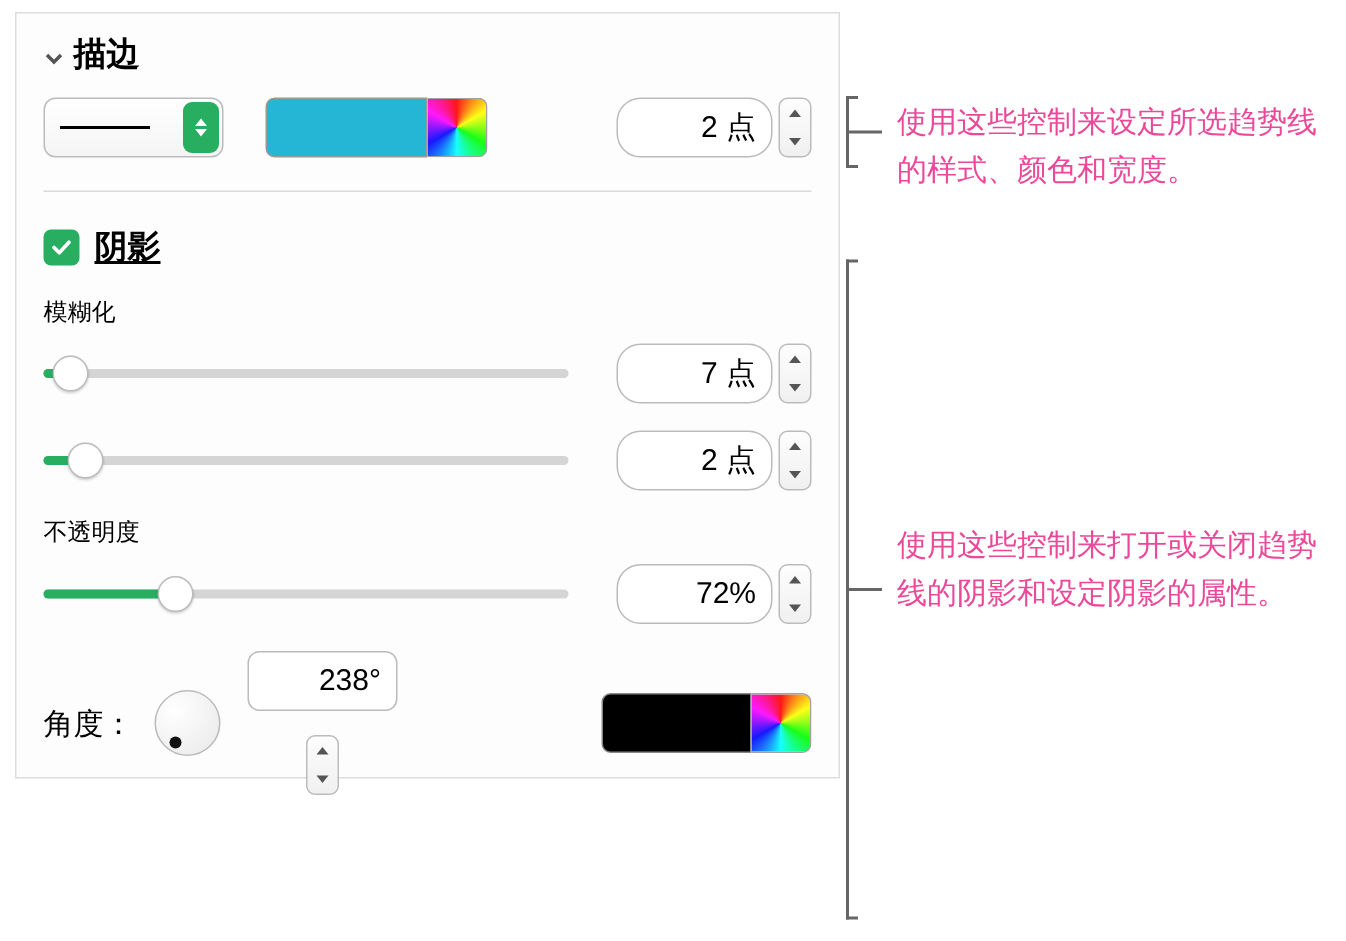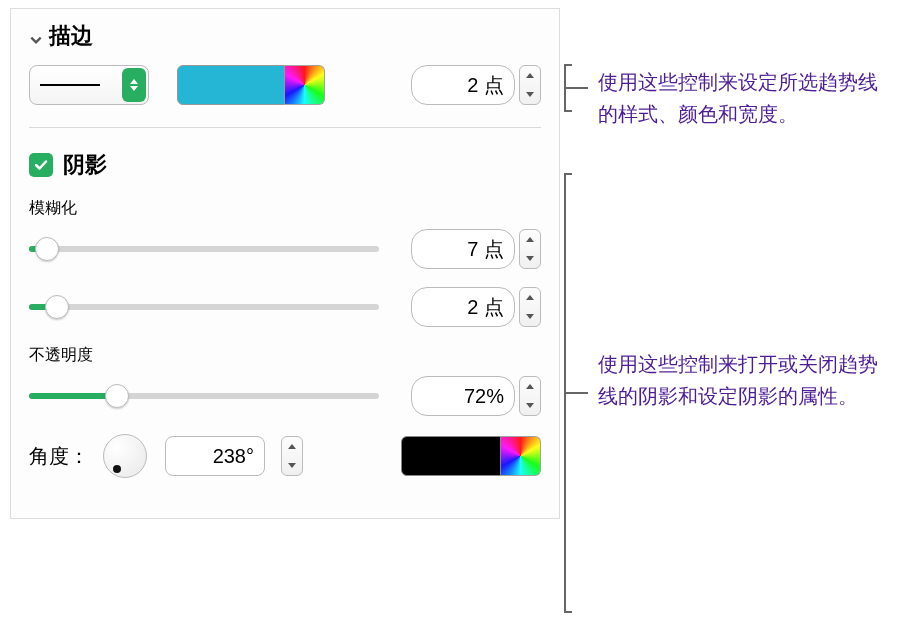--- a/index.html
+++ b/index.html
@@ -125,21 +125,21 @@
 }
 .stepper .up::before, .stepper .down::before {
   content:""; width:0;height:0;border-left:4px solid transparent;border-right:4px solid transparent;
 }
 .stepper .up::before{ border-bottom:5px solid #555;}
 .stepper .down::before{ border-top:5px solid #555;}
 
 .divider { height:1px; background:#d9d9d9; margin: 0 0 22px 0; }
 
 .checkbox-row {
-  display:flex; align-items:center; gap:10px; margin-bottom:18px;
+  display:flex; align-items:center; gap:10px; margin-bottom:18px;text-decoration:underline;
 }
 .checkbox {
   width:24px; height:24px; border-radius:5px; background:#27ae60;
   display:flex; align-items:center; justify-content:center;
 }
 .checkbox svg { width:16px; height:16px; }
 .checkbox-label{ font-weight:600; font-size:22px;}
 
 .slider-block { margin-bottom: 18px; }
 .slider-label { font-size:16px; margin-bottom:10px; font-weight:500;}
@@ -173,21 +173,21 @@
 .angle-dial{
   width:44px; height:44px; border-radius:50%;
   background: radial-gradient(circle at 30% 30%, #fff, #e8e8e8);
   border:1px solid #bbb;
   position:relative;
 }
 .angle-dot{
   position:absolute; width:8px; height:8px; border-radius:50%; background:#111;
   left:9px; top:30px;
 }
-.angle-val-group{ display:flex; align-items:center; gap:16px; margin-left:4px;}
+.angle-val-group{ display:flex; align-items:center; gap:16px; margin-left:4px;flex-direction:column;}
 .angle-value-field{
   width:100px; height:40px; border:1px solid #bbb; border-radius:8px; background:#fff;
   font-size:20px; text-align:right; padding:0 10px; line-height:38px;
 }
 .shadow-color-wrap{ display:flex; margin-left:auto;}
 .shadow-color-well{
   width:100px; height:40px; border:1px solid #888; border-radius:6px 0 0 6px; background:#000;
 }
 
 
@@ -196,21 +196,21 @@
   left:564px;
   top:8px;
   width:320px;
   height:612px;
 }
 .callout-line{
   position:absolute; background:#666;
 }
 .callout-text{
   position:absolute; font-size:20px; line-height:1.6;
-  color:#4c1d95;
+  color:#ec4899;
 }
 </style>
 </head>
 <body>
 
 <div class="panel">
 
   <div class="section-header">
     <span class="chevron">
       <svg viewBox="0 0 12 12">

